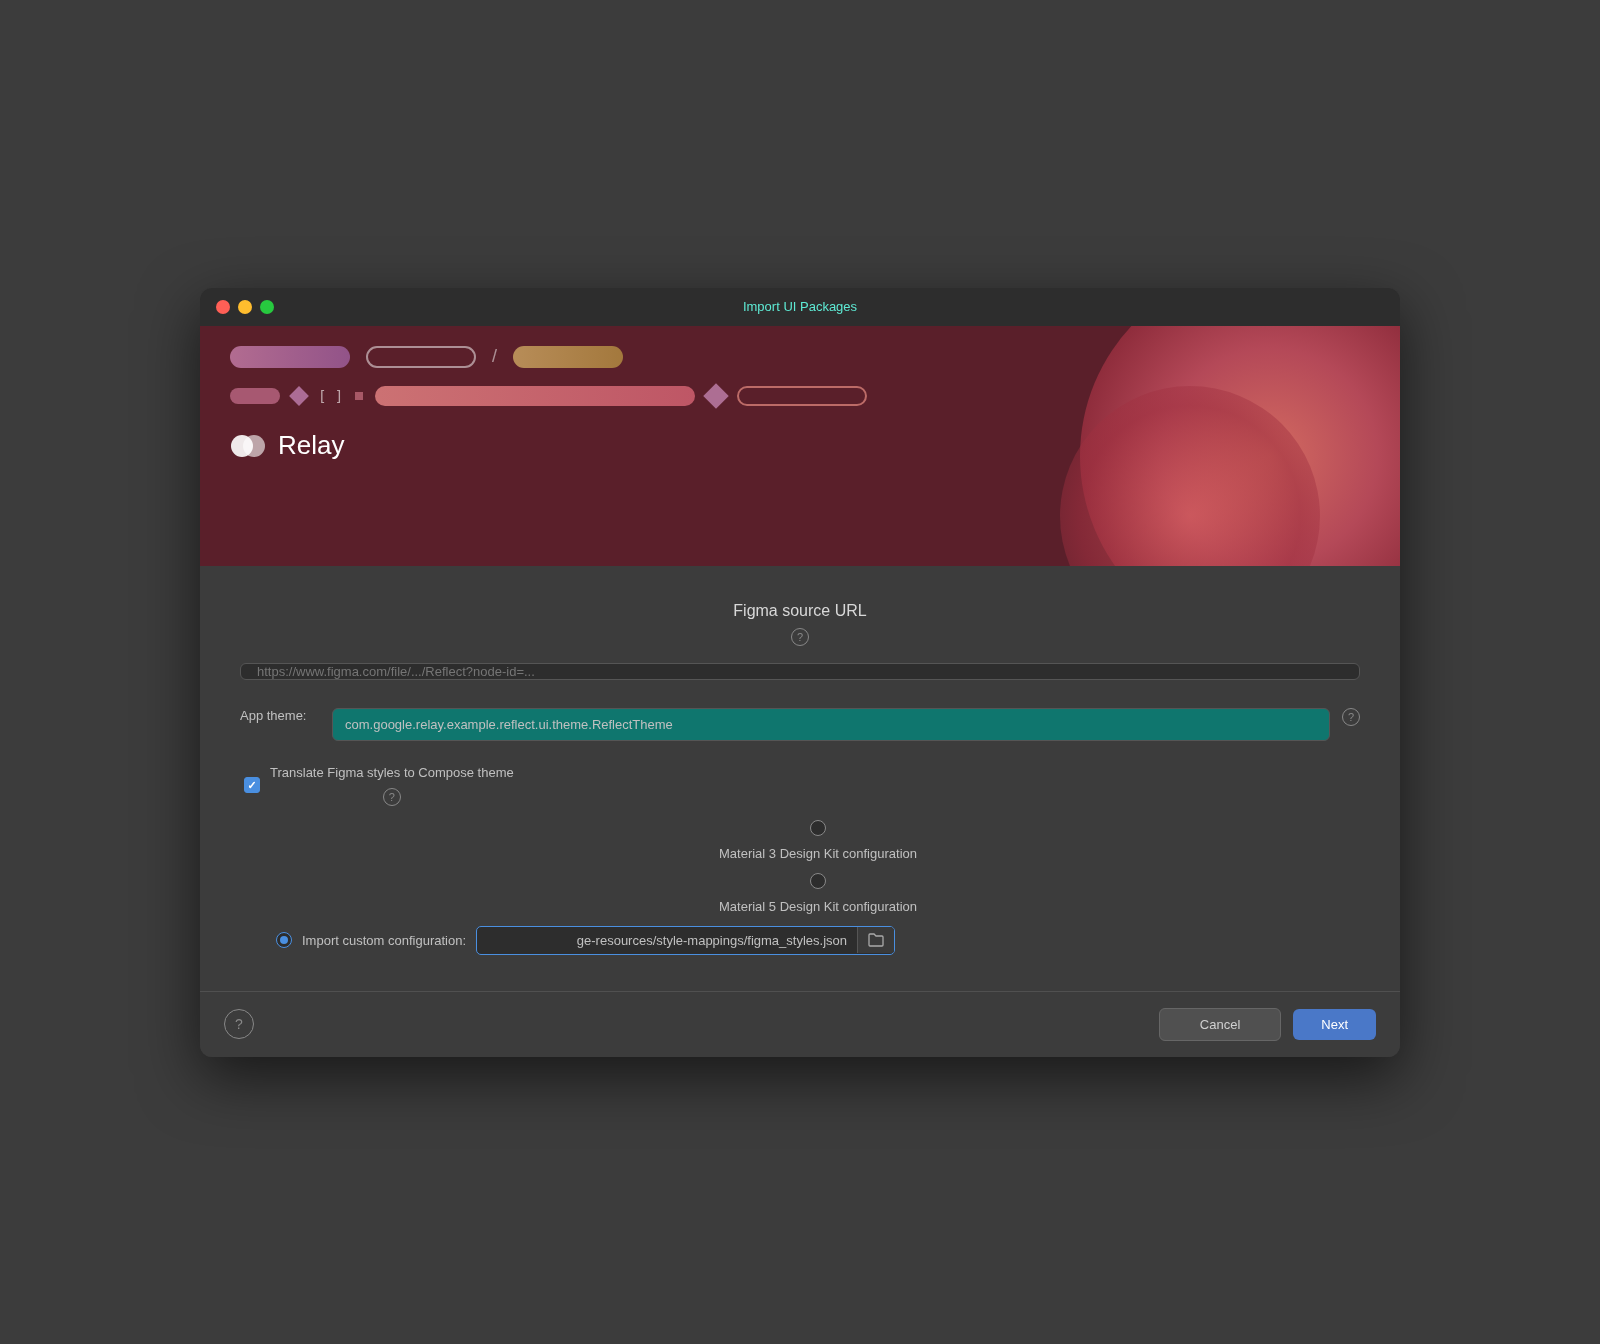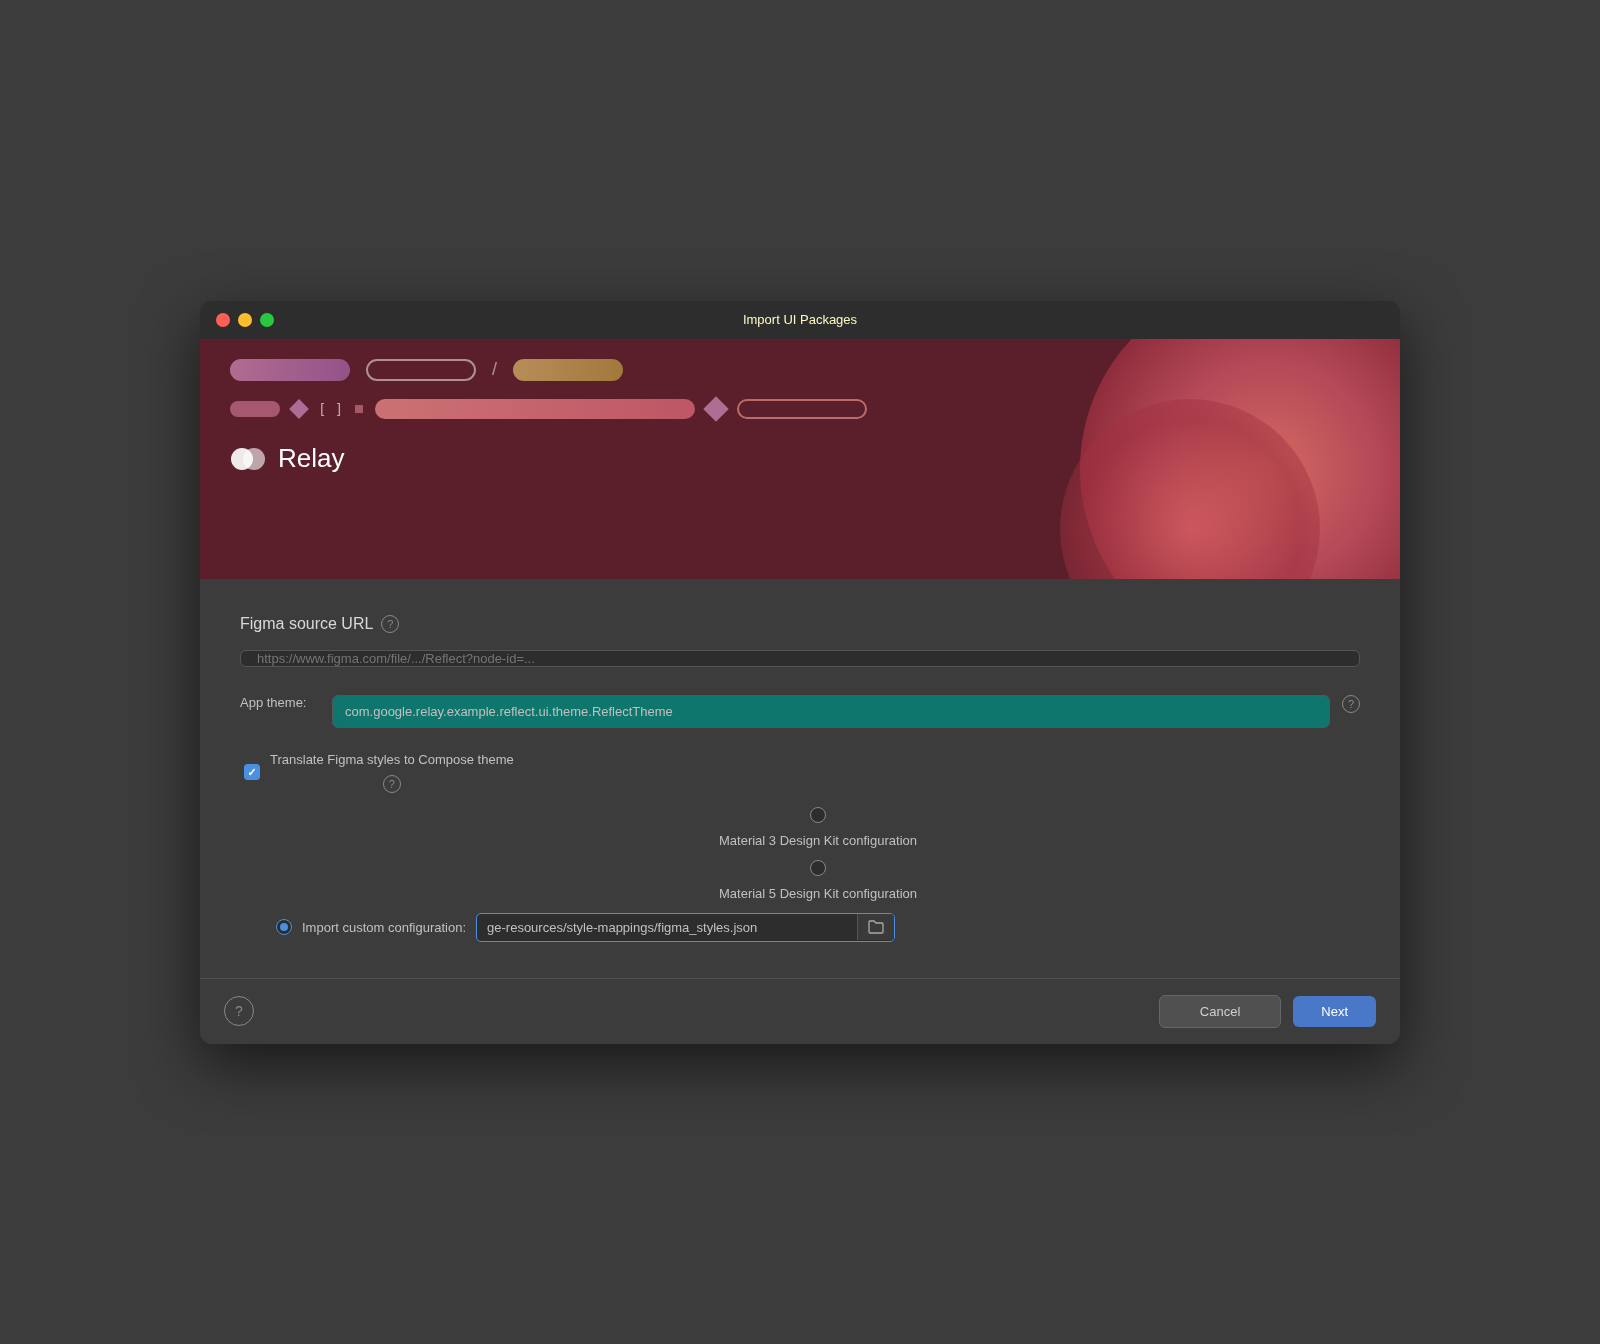--- a/index.html
+++ b/index.html
@@ -39,21 +39,21 @@
       width: 14px;
       height: 14px;
       border-radius: 50%;
       border: none;
       cursor: pointer;
     }
     .tb-close { background: #ff5f56; }
     .tb-min { background: #ffbd2e; }
     .tb-max { background: #27c93f; }
     .titlebar-title {
-      color: #fef9c3;
+      color: #5eead4;
       font-size: 13px;
       font-weight: 500;
     }
     
     .header-banner {
       background: #5a1f2a;
       height: 240px;
       position: relative;
       overflow: hidden;
       padding: 20px 30px;
@@ -189,20 +189,21 @@
     }
     
     .section-title {
       color: #d8d8d8;
       font-size: 16px;
       font-weight: 500;
       margin-bottom: 16px;
       display: flex;
       align-items: center;
       gap: 8px;
+      flex-direction: column;
     }
     .help-icon {
       width: 18px;
       height: 18px;
       border-radius: 50%;
       border: 1.5px solid #888;
       color: #888;
       font-size: 11px;
       display: inline-flex;
       align-items: center;
@@ -331,20 +332,21 @@
       overflow: hidden;
     }
     .config-input {
       background: transparent;
       border: none;
       padding: 6px 10px;
       color: #c0c0c0;
       font-size: 13px;
       outline: none;
       width: 380px;
+      text-align: right;
     }
     .folder-btn {
       background: #3a3a3a;
       border: none;
       border-left: 1px solid #555;
       padding: 6px 10px;
       color: #aaa;
       cursor: pointer;
       font-size: 14px;
       display: flex;

